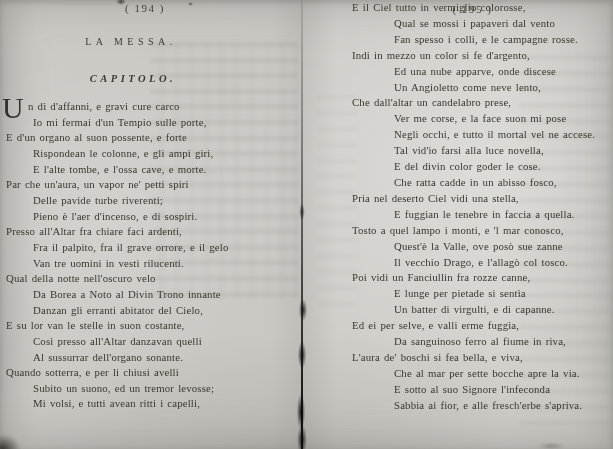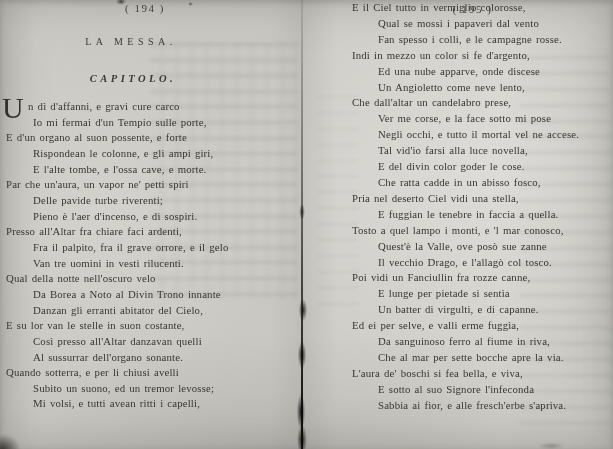--- a/index.html
+++ b/index.html
@@ -50,21 +50,21 @@
   .page.right .folio{top:3px;transform:translateX(16px);}
   .title{position:absolute;top:36px;width:100%;text-align:center;transform:translateX(-19px);
     font-size:10px;letter-spacing:4.5px;color:#3d3a32;}
   .subtitle{position:absolute;top:73px;width:100%;text-align:center;transform:translateX(-17px);
     font-size:10.5px;font-style:italic;font-weight:bold;letter-spacing:3.5px;color:#3d3a32;}
   .poem{position:absolute;}
   .page.left  .poem{left:6px;top:99px;line-height:15.65px;}
   .page.right .poem{left:52px;top:0;line-height:15.9px;}
   .poem-line{white-space:nowrap;font-size:10.8px;word-spacing:1.2px;letter-spacing:.15px;}
   .page.left  .poem-line.indent{margin-left:27px;}
-  .page.right .poem-line.indent{margin-left:26px;}
+  .page.right .poem-line.indent{margin-left:42px;}
   .first-line{white-space:nowrap;font-size:10.8px;word-spacing:1.2px;letter-spacing:.15px;margin-left:22px;}
   .dropcap{position:absolute;left:-4px;top:-5px;font-size:30px;line-height:28px;color:#32302a;}
 </style>
 </head>
 <body>
 
 <div class="scan">
 
   <div class="ghost ghost-a"></div>
   <div class="ghost ghost-b"></div>
@@ -109,35 +109,35 @@
   <div class="page right">
     <div class="folio">( 195 )</div>
     <div class="poem">
         <div class="poem-line">E il Ciel tutto in vermiglio colorosse,</div>
         <div class="poem-line indent">Qual se mossi i papaveri dal vento</div>
         <div class="poem-line indent">Fan spesso i colli, e le campagne rosse.</div>
         <div class="poem-line">Indi in mezzo un color si fe d'argento,</div>
         <div class="poem-line indent">Ed una nube apparve, onde discese</div>
         <div class="poem-line indent">Un Angioletto come neve lento,</div>
         <div class="poem-line">Che dall'altar un candelabro prese,</div>
-        <div class="poem-line indent">Ver me corse, e la face sotto mi pose</div>
+        <div class="poem-line indent">Ver me corse, e la face suon mi pose</div>
         <div class="poem-line indent">Negli occhi, e tutto il mortal vel ne accese.</div>
         <div class="poem-line indent">Tal vid'io farsi alla luce novella,</div>
         <div class="poem-line indent">E del divin color goder le cose.</div>
         <div class="poem-line indent">Che ratta cadde in un abisso fosco,</div>
         <div class="poem-line">Pria nel deserto Ciel vidi una stella,</div>
         <div class="poem-line indent">E fuggian le tenebre in faccia a quella.</div>
         <div class="poem-line">Tosto a quel lampo i monti, e 'l mar conosco,</div>
         <div class="poem-line indent">Quest'è la Valle, ove posò sue zanne</div>
         <div class="poem-line indent">Il vecchio Drago, e l'allagò col tosco.</div>
         <div class="poem-line">Poi vidi un Fanciullin fra rozze canne,</div>
         <div class="poem-line indent">E lunge per pietade si sentìa</div>
         <div class="poem-line indent">Un batter di virgulti, e di capanne.</div>
         <div class="poem-line">Ed ei per selve, e valli erme fuggìa,</div>
         <div class="poem-line indent">Da sanguinoso ferro al fiume in riva,</div>
+        <div class="poem-line">L'aura de' boschi si fea bella, e viva,</div>
         <div class="poem-line indent">Che al mar per sette bocche apre la via.</div>
-        <div class="poem-line">L'aura de' boschi si fea bella, e viva,</div>
         <div class="poem-line indent">E sotto al suo Signore l'infeconda</div>
         <div class="poem-line indent">Sabbia ai fior, e alle fresch'erbe s'apriva.</div>
       </div>
   </div>
 
 </div>
 
 </body></html>

